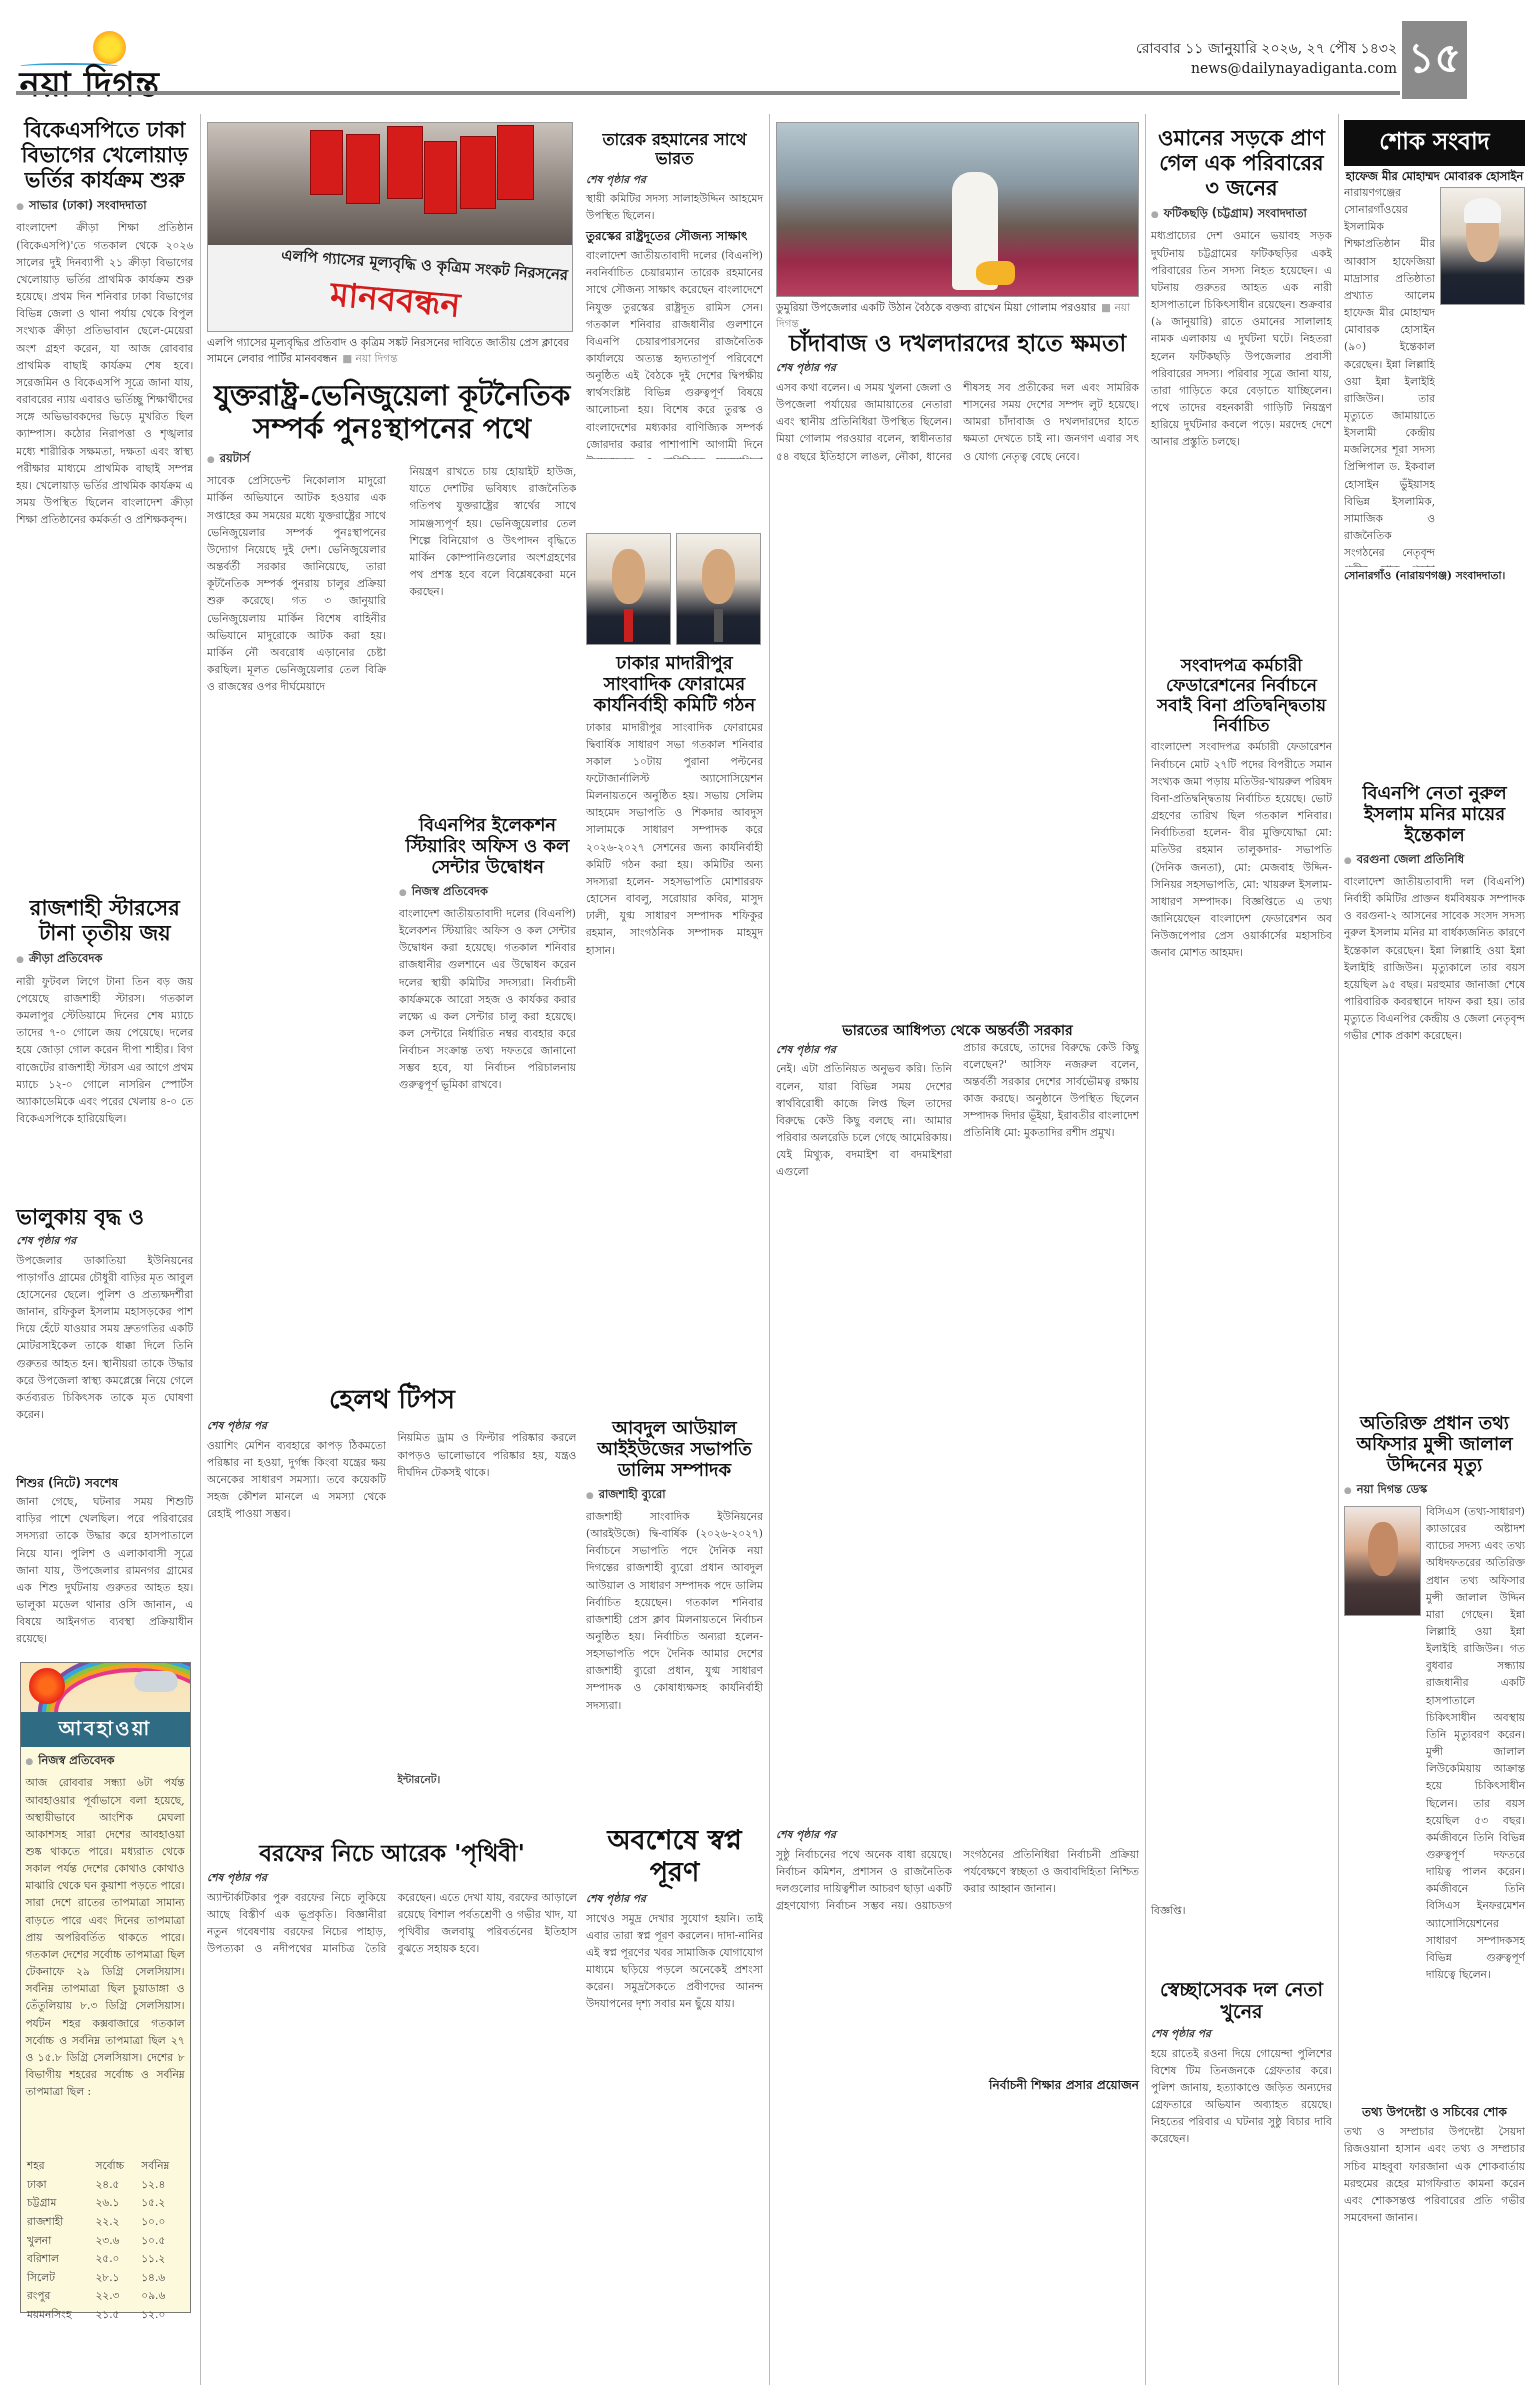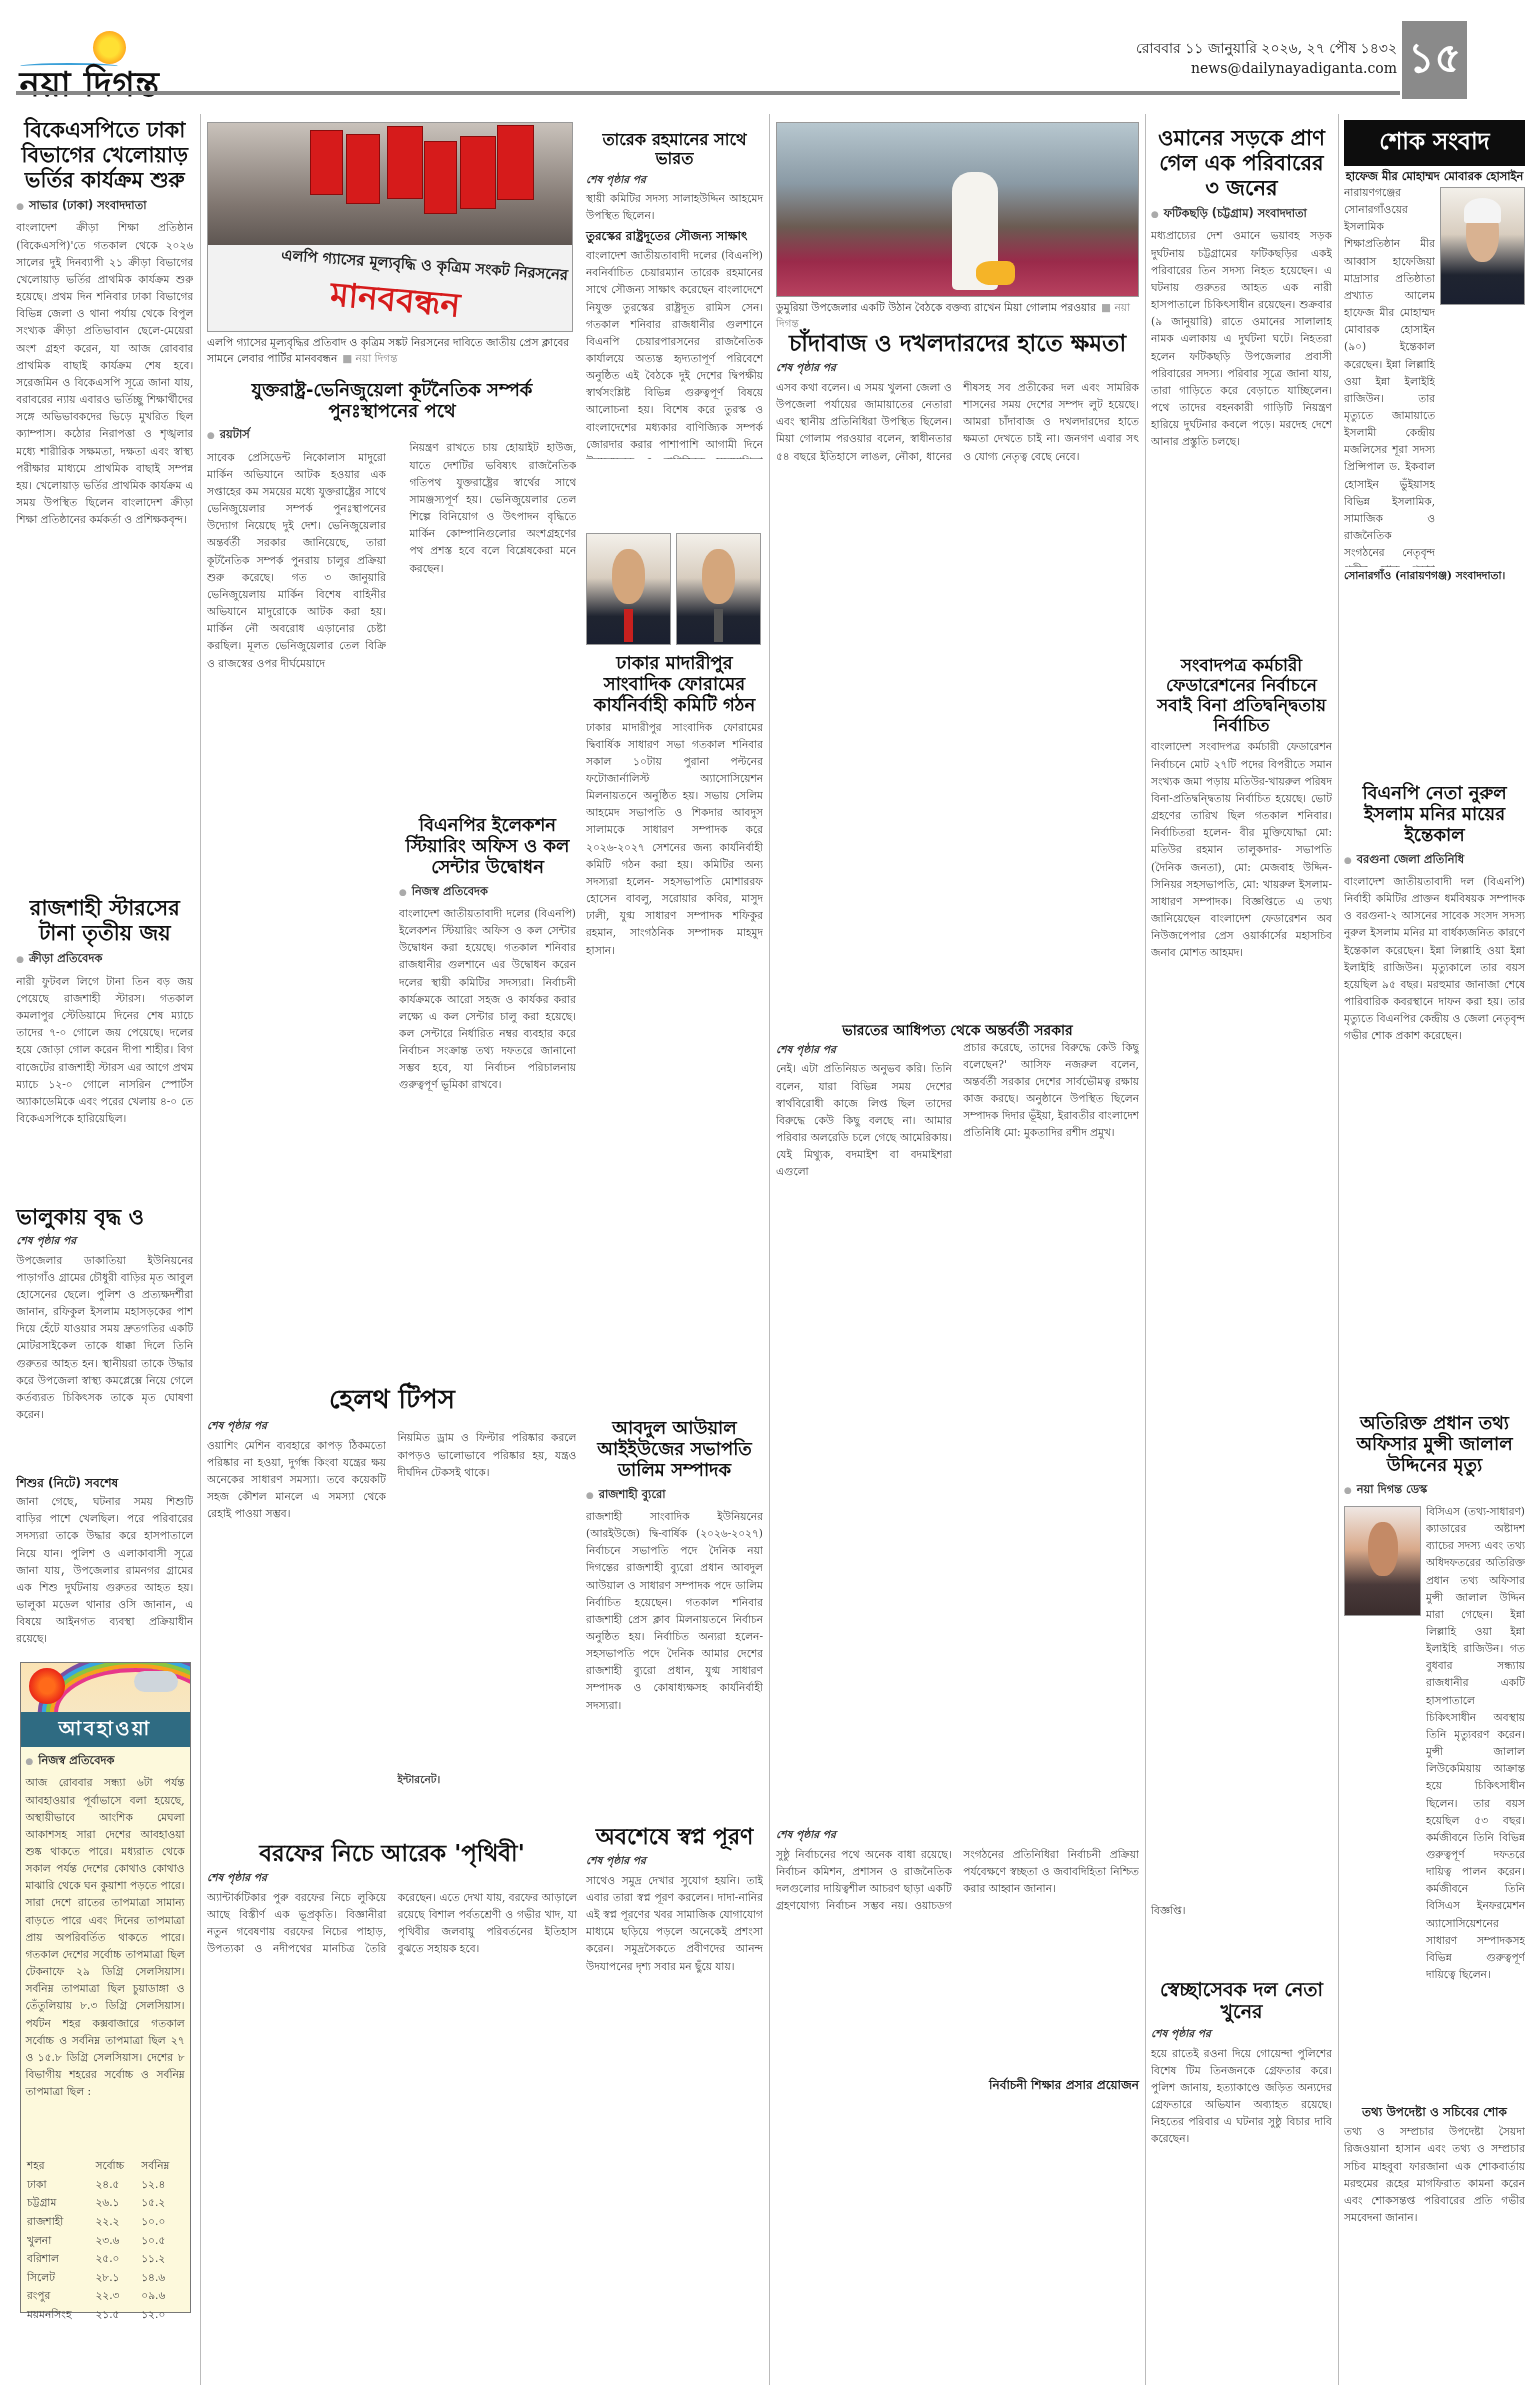--- a/index.html
+++ b/index.html
@@ -185,21 +185,21 @@
 
 <div class="abs" style="left:586px;top:130px;width:177px;">
   <div class="head" style="font-size:16.3px;">তারেক রহমানের সাথে ভারত</div>
   <div class="cont">শেষ পৃষ্ঠার পর</div>
   <div class="body">স্থায়ী কমিটির সদস্য সালাহউদ্দিন আহমেদ উপস্থিত ছিলেন।</div>
   <div class="sub">তুরস্কের রাষ্ট্রদূতের সৌজন্য সাক্ষাৎ</div>
   <div class="body" style="height:212px;overflow:hidden;">বাংলাদেশ জাতীয়তাবাদী দলের (বিএনপি) নবনির্বাচিত চেয়ারম্যান তারেক রহমানের সাথে সৌজন্য সাক্ষাৎ করেছেন বাংলাদেশে নিযুক্ত তুরস্কের রাষ্ট্রদূত রামিস সেন। গতকাল শনিবার রাজধানীর গুলশানে বিএনপি চেয়ারপারসনের রাজনৈতিক কার্যালয়ে অত্যন্ত হৃদ্যতাপূর্ণ পরিবেশে অনুষ্ঠিত এই বৈঠকে দুই দেশের দ্বিপক্ষীয় স্বার্থসংশ্লিষ্ট বিভিন্ন গুরুত্বপূর্ণ বিষয়ে আলোচনা হয়। বিশেষ করে তুরস্ক ও বাংলাদেশের মধ্যকার বাণিজ্যিক সম্পর্ক জোরদার করার পাশাপাশি আগামী দিনে উন্নয়নমূলক ও বাণিজ্যিক সহযোগিতা বাড়ানোর বিষয়ে গুরুত্বারোপ করা হয়।</div>
 </div>
 
 <div class="abs" style="left:207px;top:379px;width:370px;">
-  <div class="head" style="font-size:18px;">যুক্তরাষ্ট্র-ভেনিজুয়েলা কূটনৈতিক সম্পর্ক পুনঃস্থাপনের পথে</div>
+  <div class="head" style="font-size:28px;">যুক্তরাষ্ট্র-ভেনিজুয়েলা কূটনৈতিক সম্পর্ক পুনঃস্থাপনের পথে</div>
   <div style="display:flex;gap:11.4px;">
     <div style="width:179px;">
       <div class="byline">রয়টার্স</div>
       <div class="body" style="height:887px;overflow:hidden;">সাবেক প্রেসিডেন্ট নিকোলাস মাদুরো মার্কিন অভিযানে আটক হওয়ার এক সপ্তাহের কম সময়ের মধ্যে যুক্তরাষ্ট্রের সাথে ভেনিজুয়েলার সম্পর্ক পুনঃস্থাপনের উদ্যোগ নিয়েছে দুই দেশ। ভেনিজুয়েলার অন্তর্বর্তী সরকার জানিয়েছে, তারা কূটনৈতিক সম্পর্ক পুনরায় চালুর প্রক্রিয়া শুরু করেছে। গত ৩ জানুয়ারি ভেনিজুয়েলায় মার্কিন বিশেষ বাহিনীর অভিযানে মাদুরোকে আটক করা হয়। মার্কিন নৌ অবরোধ এড়ানোর চেষ্টা করছিল। মূলত ভেনিজুয়েলার তেল বিক্রি ও রাজস্বের ওপর দীর্ঘমেয়াদে</div>
     </div>
     <div style="width:179px;padding-top:18px;">
       <div class="body" style="height:342px;overflow:hidden;margin-left:12px;">নিয়ন্ত্রণ রাখতে চায় হোয়াইট হাউজ, যাতে দেশটির ভবিষ্যৎ রাজনৈতিক গতিপথ যুক্তরাষ্ট্রের স্বার্থের সাথে সামঞ্জস্যপূর্ণ হয়। ভেনিজুয়েলার তেল শিল্পে বিনিয়োগ ও উৎপাদন বৃদ্ধিতে মার্কিন কোম্পানিগুলোর অংশগ্রহণের পথ প্রশস্ত হবে বলে বিশ্লেষকেরা মনে করছেন।</div>
     </div>
   </div>
 </div>
@@ -245,21 +245,21 @@
   <div class="body" style="column-count:2;column-gap:11.4px;height:505px;overflow:hidden;">অ্যান্টার্কটিকার পুরু বরফের নিচে লুকিয়ে আছে বিস্তীর্ণ এক ভূপ্রকৃতি। বিজ্ঞানীরা নতুন গবেষণায় বরফের নিচের পাহাড়, উপত্যকা ও নদীপথের মানচিত্র তৈরি করেছেন। এতে দেখা যায়, বরফের আড়ালে রয়েছে বিশাল পর্বতশ্রেণী ও গভীর খাদ, যা পৃথিবীর জলবায়ু পরিবর্তনের ইতিহাস বুঝতে সহায়ক হবে।</div>
 </div>
 
 <div class="abs" style="left:586px;top:1417px;width:177px;">
   <div class="head" style="font-size:18px;">আবদুল আউয়াল আইইউজের সভাপতি ডালিম সম্পাদক</div>
   <div class="byline">রাজশাহী ব্যুরো</div>
   <div class="body" style="height:293px;overflow:hidden;">রাজশাহী সাংবাদিক ইউনিয়নের (আরইউজে) দ্বি-বার্ষিক (২০২৬-২০২৭) নির্বাচনে সভাপতি পদে দৈনিক নয়া দিগন্তের রাজশাহী ব্যুরো প্রধান আবদুল আউয়াল ও সাধারণ সম্পাদক পদে ডালিম নির্বাচিত হয়েছেন। গতকাল শনিবার রাজশাহী প্রেস ক্লাব মিলনায়তনে নির্বাচন অনুষ্ঠিত হয়। নির্বাচিত অন্যরা হলেন- সহসভাপতি পদে দৈনিক আমার দেশের রাজশাহী ব্যুরো প্রধান, যুগ্ম সাধারণ সম্পাদক ও কোষাধ্যক্ষসহ কার্যনির্বাহী সদস্যরা।</div>
 </div>
 
 <div class="abs" style="left:586px;top:1824px;width:177px;">
-  <div class="head" style="font-size:22px;">অবশেষে স্বপ্ন পূরণ</div>
+  <div class="head" style="font-size:27px;">অবশেষে স্বপ্ন পূরণ</div>
   <div class="cont">শেষ পৃষ্ঠার পর</div>
   <div class="body" style="height:488px;overflow:hidden;">সাথেও সমুদ্র দেখার সুযোগ হয়নি। তাই এবার তারা স্বপ্ন পূরণ করলেন। দাদা-নানির এই স্বপ্ন পূরণের খবর সামাজিক যোগাযোগ মাধ্যমে ছড়িয়ে পড়লে অনেকেই প্রশংসা করেন। সমুদ্রসৈকতে প্রবীণদের আনন্দ উদযাপনের দৃশ্য সবার মন ছুঁয়ে যায়।</div>
 </div>
 
 <div class="abs" style="left:776px;top:122px;width:363px;">
   <div class="photo meeting-photo" style="height:175px;">
     <div class="speaker"></div>
     <div class="horn"></div>
   </div>
   <div class="caption">

